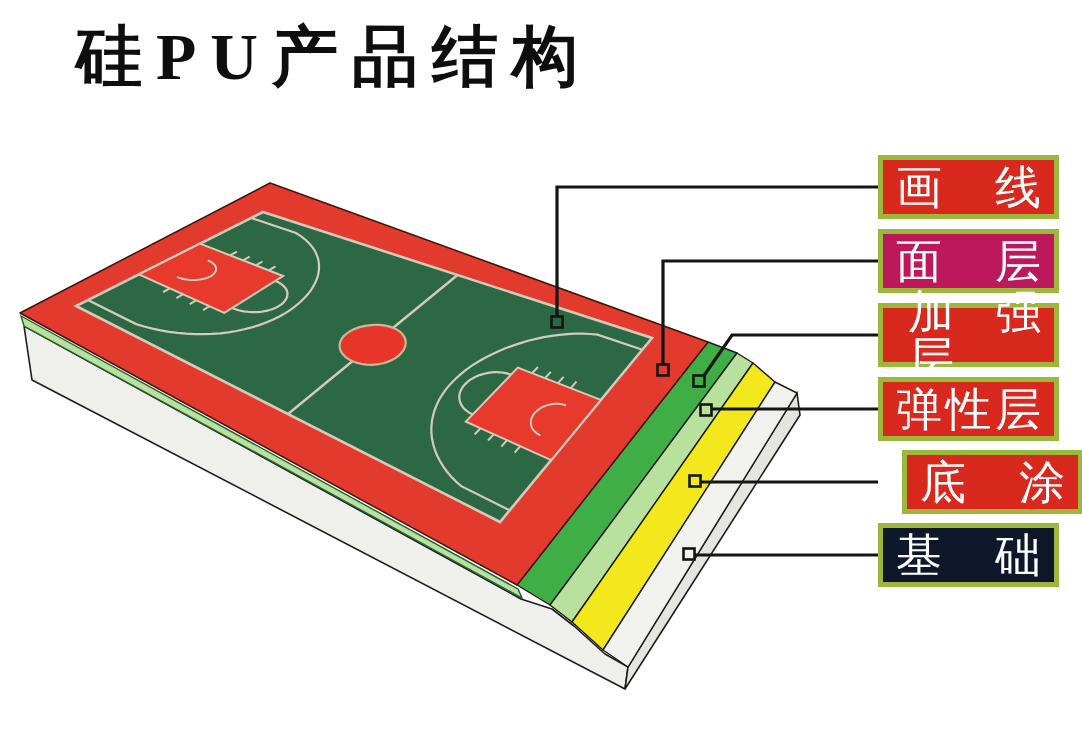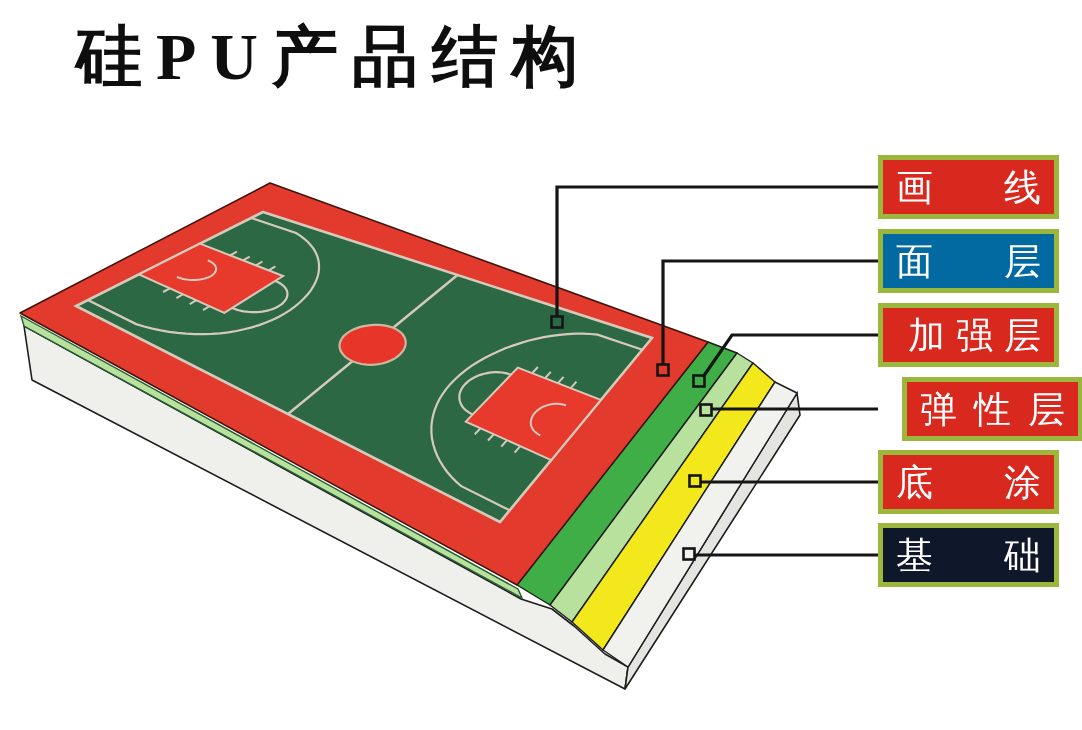--- a/index.html
+++ b/index.html
@@ -8,24 +8,24 @@
   .stage{position:absolute;inset:0;}
   .page-title{position:absolute;left:76px;top:12px;margin:0;
     font-size:66px;font-weight:700;letter-spacing:14px;color:#0e0e0e;
     font-family:"Liberation Serif","DejaVu Serif",serif;white-space:nowrap;}
   #scene{position:absolute;left:0;top:0;width:1082px;height:730px;}
   .label-col{position:absolute;inset:0;pointer-events:none;}
   .label-box{position:absolute;left:878px;width:181px;height:64px;
     box-sizing:border-box;border:5px solid #9cb83c;background:#d9291e;
     display:flex;align-items:center;}
   .label-box span{display:block;width:100%;padding:0 13px;color:#ffffff;
-    font-size:37px;line-height:1;text-align:justify;text-align-last:justify;
+    font-size:46px;line-height:1;text-align:justify;text-align-last:justify;
     font-family:Liberation Sans, sans-serif;}
   .lb-0{top:155px;} .lb-1{top:229px;} .lb-2{top:303px;}
-  .lb-3{top:377px;} .lb-4{top:450px;} .lb-5{top:523px;}
+  .lb-3{top:377px;} .lb-4{top:450px;margin-left:24px;} .lb-5{top:523px;}
 </style>
 </head>
 <body>
 
 <div class="stage">
   <h1 class="page-title" style="color: rgb(14, 14, 14);">硅PU产品结构</h1>
 
   <svg id="scene" viewBox="0 0 1082 730">
       <g>
         <path d="M24.0,326.0L521.0,599.0L552.0,609.0L574.0,626.0L605.0,654.0L628.0,667.0L625.0,689.0L32.0,380.0Z" fill="#efefec" stroke="#1c1c1c" stroke-width="1.6" stroke-linejoin="round"></path>
@@ -99,27 +99,27 @@
       <g>
         <path d="M878,555H695" fill="none" stroke="#151515" stroke-width="3.2"></path>
         <rect x="683.5" y="548.5" width="11" height="11" fill="none" stroke="#151515" stroke-width="2.6"></rect>
       </g>
     </svg>
 
   <div class="label-col">
     <div class="label-box lb-0" style="background: rgb(217, 41, 30); border-color: rgb(156, 184, 60);">
         <span style="color: rgb(255, 255, 255);">画线</span>
       </div>
-    <div class="label-box lb-1" style="background: #0369a1; border-color: rgb(156, 184, 60);">
+    <div class="label-box lb-1" style="background: #be185d; border-color: rgb(156, 184, 60);">
         <span style="color: rgb(255, 255, 255);">面层</span>
       </div>
     <div class="label-box lb-2" style="background: rgb(217, 41, 30); border-color: rgb(156, 184, 60);">
         <span style="color: rgb(255, 255, 255); padding-left: 25px;">加强层</span>
       </div>
-    <div class="label-box lb-3" style="background: rgb(217, 41, 30); border-color: rgb(156, 184, 60); margin-left: 24px;">
+    <div class="label-box lb-3" style="background: rgb(217, 41, 30); border-color: rgb(156, 184, 60);">
         <span style="color: rgb(255, 255, 255);">弹性层</span>
       </div>
     <div class="label-box lb-4" style="background: rgb(217, 41, 30); border-color: rgb(156, 184, 60);">
         <span style="color: rgb(255, 255, 255);">底涂</span>
       </div>
     <div class="label-box lb-5" style="background: #0f172a; border-color: rgb(156, 184, 60);">
         <span style="color: rgb(255, 255, 255);">基础</span>
       </div>
   </div>
 </div>

